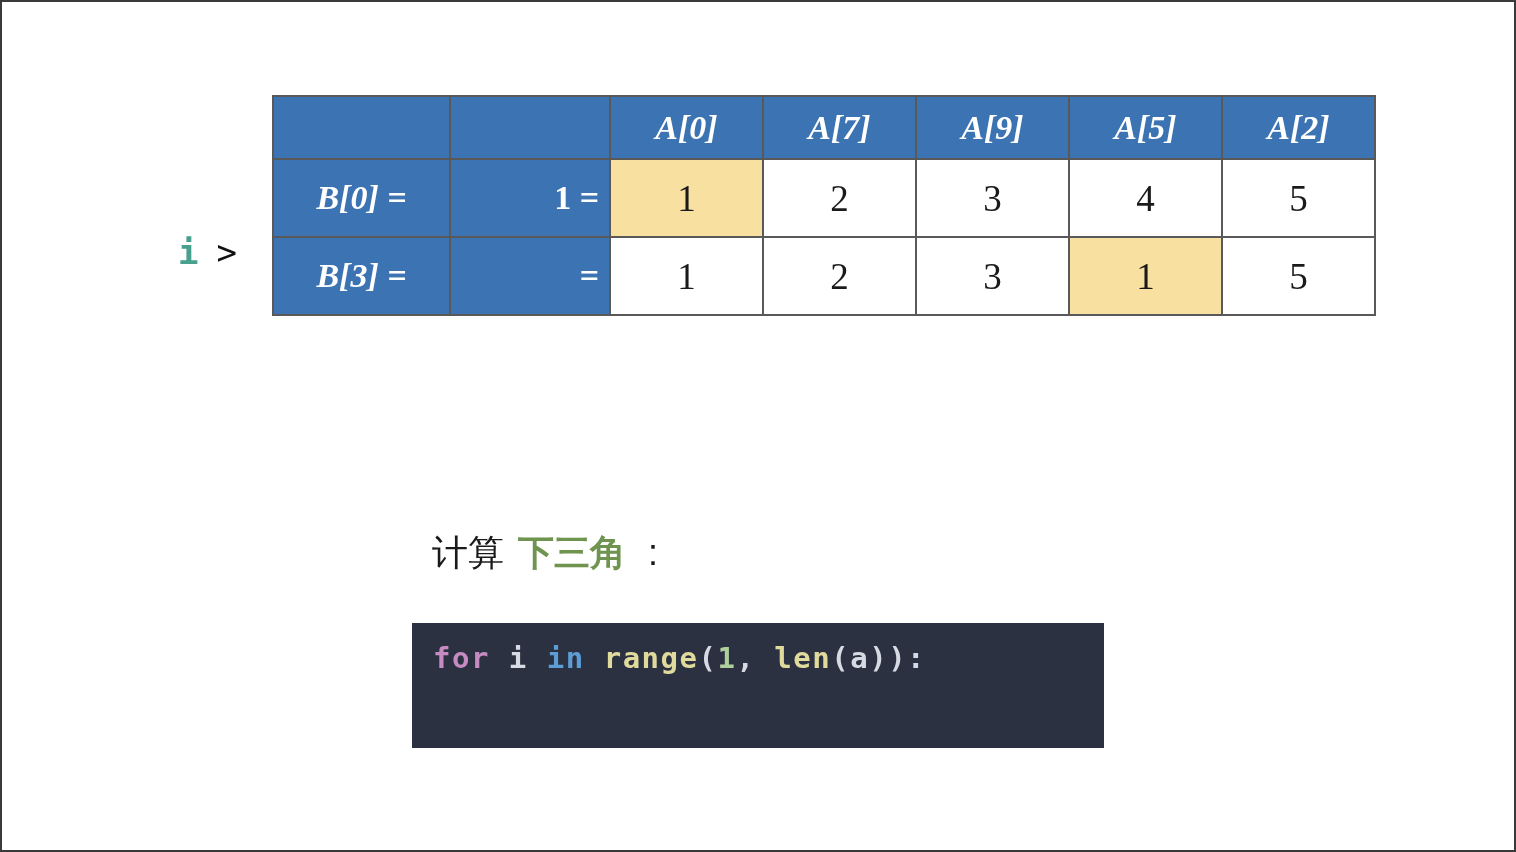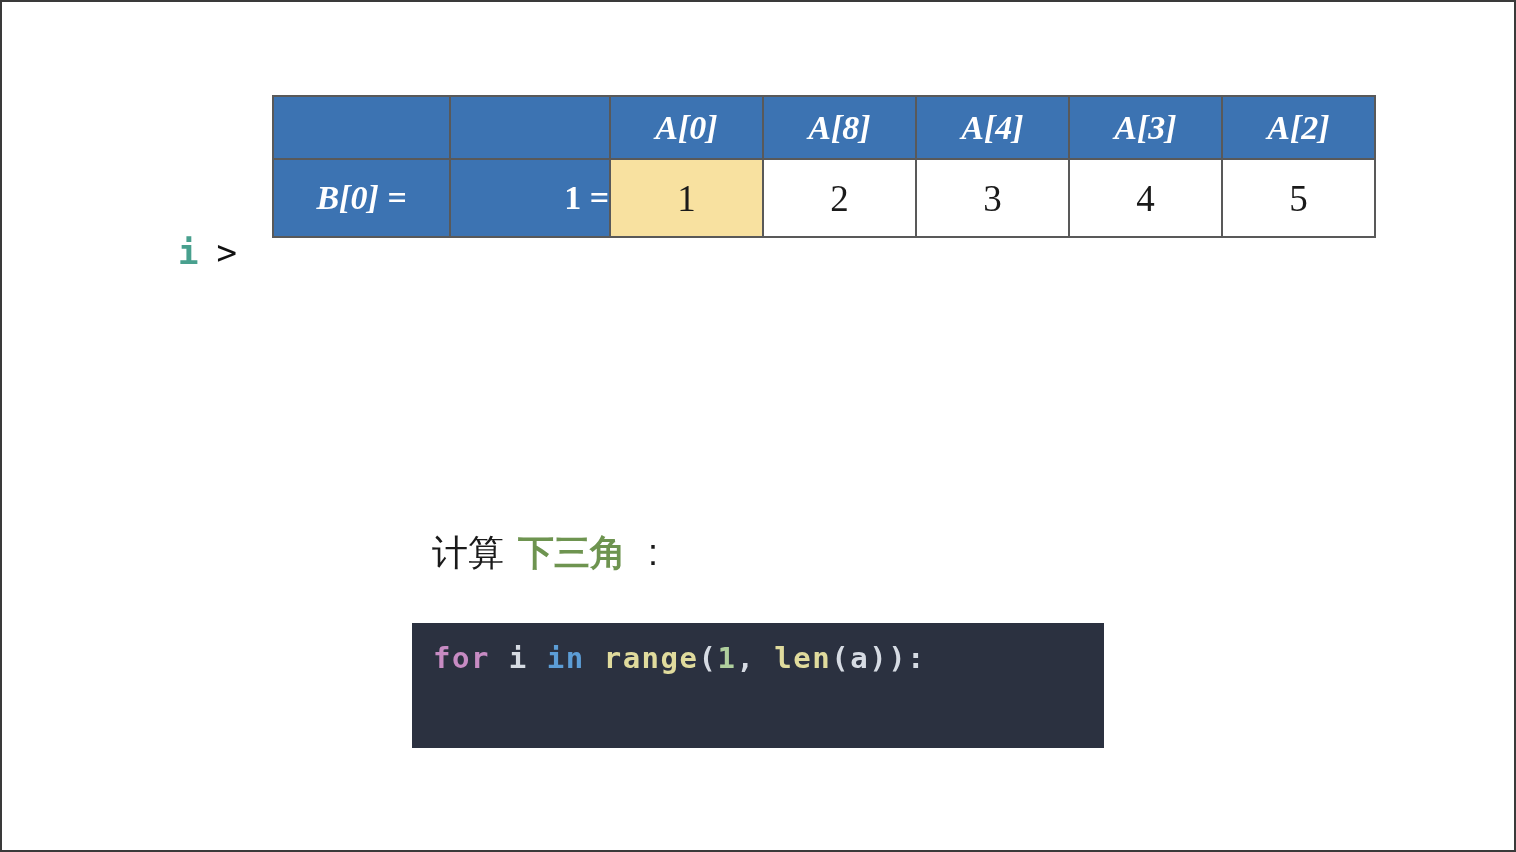--- a/index.html
+++ b/index.html
@@ -17,21 +17,21 @@
   
   table.matrix {
     position: absolute;
     left: 270px;
     top: 93px;
     border-collapse: collapse;
     table-layout: fixed;
   }
   table.matrix td, table.matrix th {
     border: 2px solid var(--grid-line);
-    padding: 0;
+    padding: 10px;
     vertical-align: middle;
     overflow: hidden;
   }
   table.matrix thead tr { height: 63px; }
   table.matrix tbody tr { height: 78px; }
 
   th.hdr-corner, th.hdr-a, th.row-label, th.row-value {
     background: var(--header-blue);
     color: #ffffff;
     font-family: "Liberation Serif", "DejaVu Serif", serif;
@@ -126,34 +126,43 @@
         <col style="width:153px">
         <col style="width:153px">
       <col style="width:153px">
         <col style="width:153px">
     </colgroup>
     <thead>
       <tr>
           <th class="hdr-corner"></th>
           <th class="hdr-corner"></th>
           <th class="hdr-a">A[0]</th>
-          <th class="hdr-a">A[8]</th>
-          <th class="hdr-a">A[4]</th>
-          <th class="hdr-a">A[3]</th>
+          <th class="hdr-a">A[7]</th>
+          <th class="hdr-a">A[9]</th>
+          <th class="hdr-a">A[5]</th>
           <th class="hdr-a">A[2]</th>
         </tr>
     </thead>
     <tbody>
         <tr>
           <th class="row-label">B[0] =</th>
           <th class="row-value">1 =</th>
           <td class="cell hl-yellow">1</td>
           <td class="cell">2</td>
           <td class="cell">3</td>
           <td class="cell">4</td>
+          <td class="cell">5</td>
+        </tr>
+        <tr>
+          <th class="row-label">B[3] =</th>
+          <th class="row-value">=</th>
+          <td class="cell">1</td>
+          <td class="cell">2</td>
+          <td class="cell">3</td>
+          <td class="cell hl-yellow">1</td>
           <td class="cell">5</td>
         </tr>
       </tbody>
   </table>
 
   <div class="caption"><span class="cap-prefix">计算</span><span class="cap-hl">下三角</span><span class="cap-colon">:</span></div>
 
   <div class="codeblock">
       <div class="code-line bold"><span class="tok-kw">for</span><span class="tok-plain"> </span><span class="tok-plain">i</span><span class="tok-plain"> </span><span class="tok-opw">in</span><span class="tok-plain"> </span><span class="tok-fn">range</span><span class="tok-plain">(</span><span class="tok-num">1</span><span class="tok-plain">, </span><span class="tok-fn">len</span><span class="tok-plain">(a)):</span></div>
     </div>

